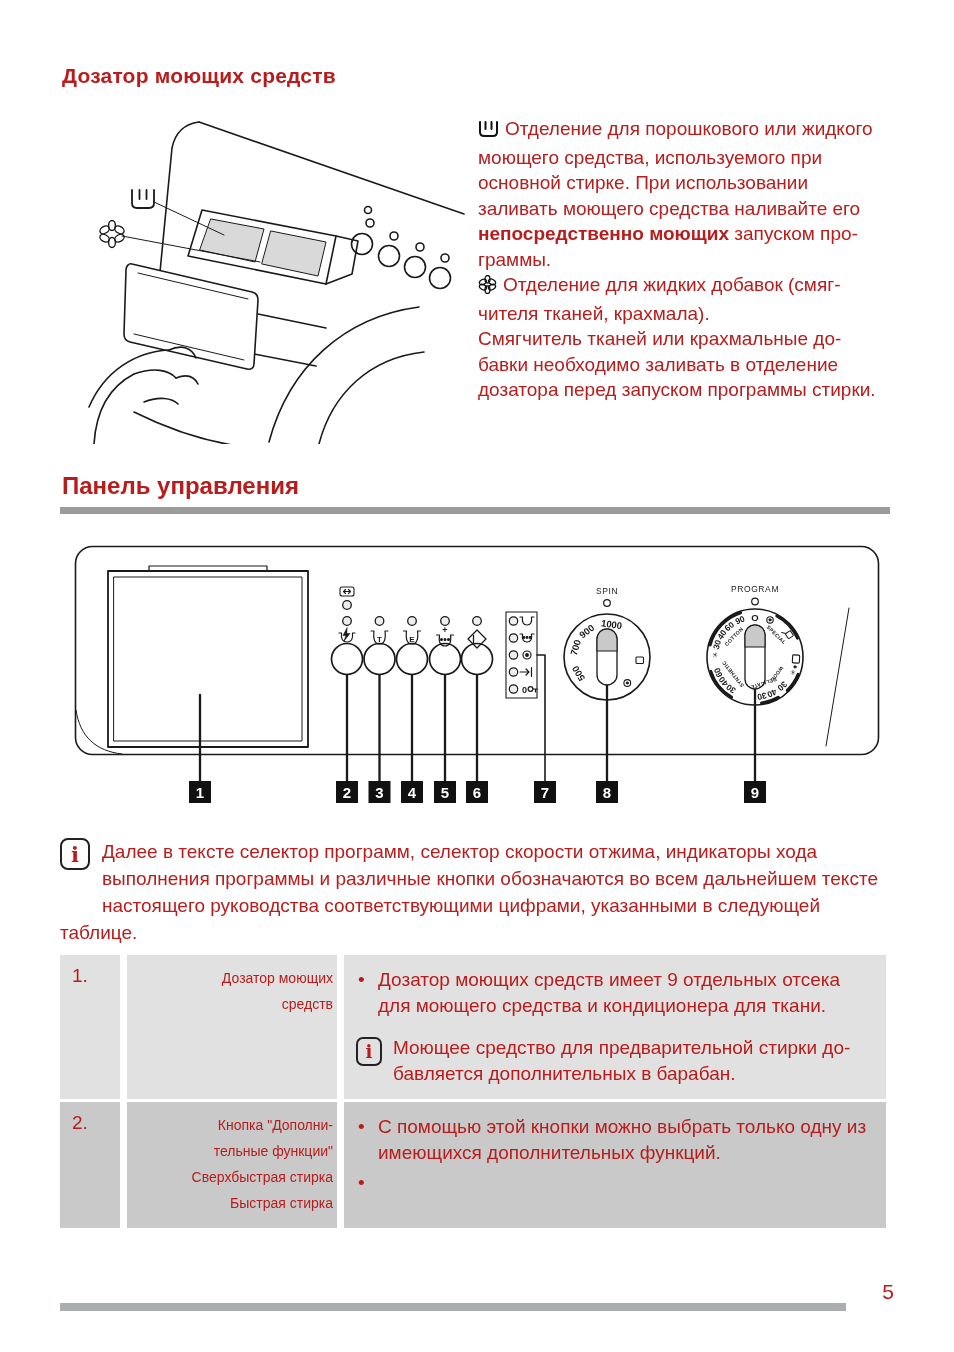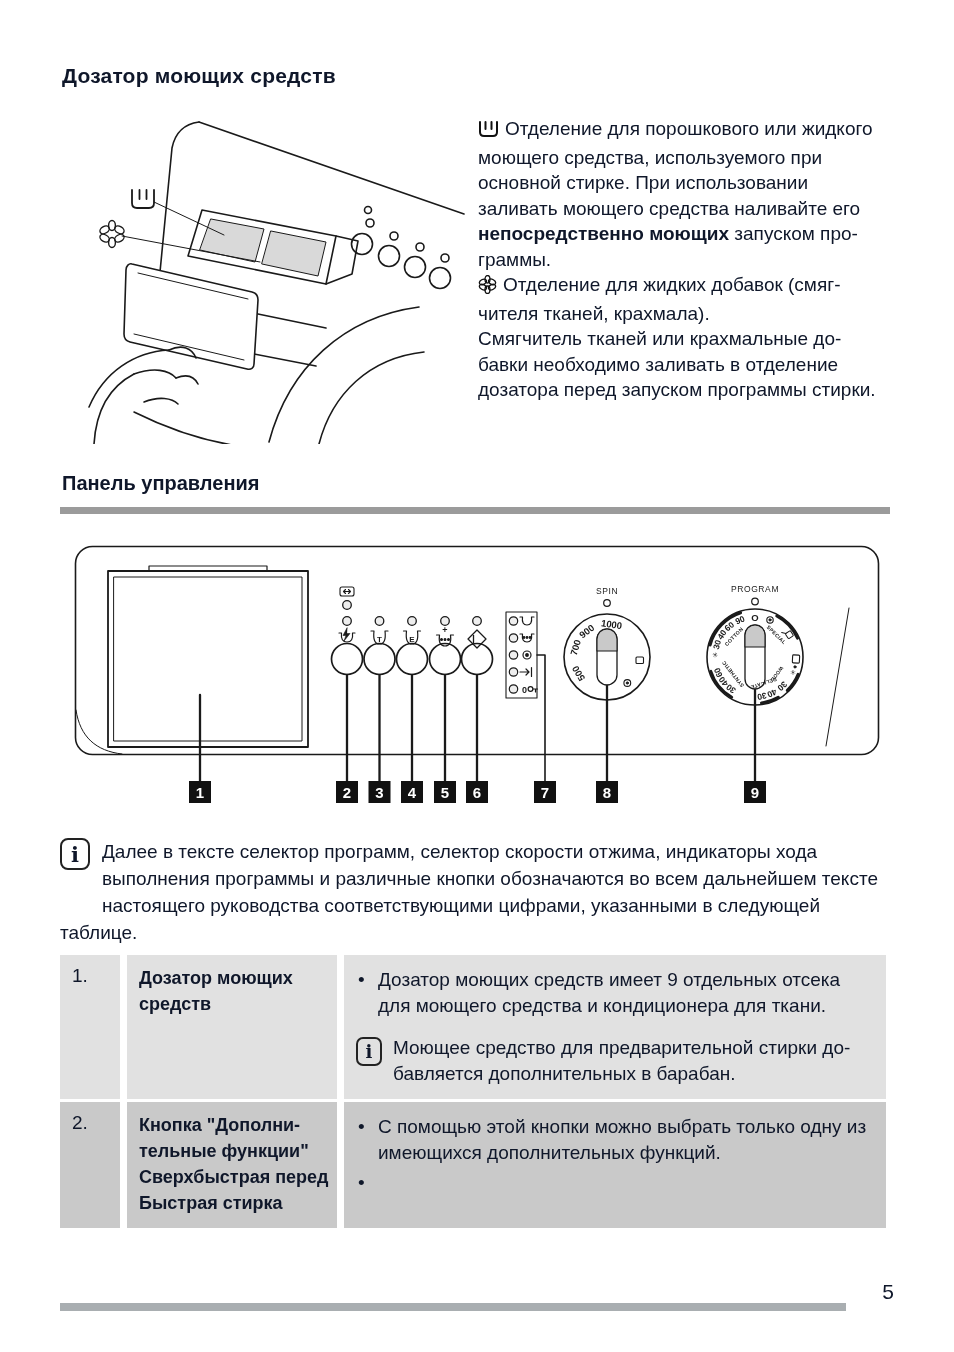--- a/index.html
+++ b/index.html
@@ -1,37 +1,37 @@
 <!DOCTYPE html>
 <html><head>
 <meta charset="utf-8">
 <style>
   html,body{margin:0;padding:0;background:#fff;}
   #page{position:relative;width:954px;height:1352px;background:#fff;overflow:hidden;
-        font-family:"Liberation Sans",sans-serif;color:#0f172a;}
+        font-family:"Liberation Sans",sans-serif;color:#b91c1c;}
   .h1{position:absolute;left:62px;top:64px;font-size:21px;font-weight:bold;letter-spacing:.2px;}
-  .h2{position:absolute;left:62px;top:472px;font-size:20px;font-weight:bold;}
+  .h2{position:absolute;left:62px;top:472px;font-size:24px;font-weight:bold;}
   .h2bar{position:absolute;left:60px;top:507px;width:830px;height:7px;background:#9b9b9b;}
   .illu{position:absolute;left:74px;top:112px;}
   .coltext{position:absolute;left:478px;top:116px;width:398px;font-size:19px;line-height:25.5px;}
   .coltext p{margin:0;}
   .inline-ic{display:inline-block;vertical-align:-3px;margin-right:6px;}
   .panelfig{position:absolute;left:60px;top:545px;}
   .note{position:absolute;left:60px;top:838px;width:822px;font-size:19px;line-height:27px;}
   .note-icon-f{float:left;width:42px;height:56px;}
   .iinfo{box-sizing:border-box;border:2.2px solid #222;border-radius:8px;width:30px;height:32px;
          display:flex;align-items:center;justify-content:center;
          font-family:"DejaVu Serif",serif;font-weight:bold;font-size:21px;line-height:1;}
   .tbl{position:absolute;left:60px;top:955px;width:826px;display:flex;flex-direction:column;gap:3px;}
   .trow{display:grid;grid-template-columns:60px 210px 1fr;column-gap:7px;}
   .trow>div{padding:10px 4px 12px 12px;}
   .r1>div{background:#e1e1e1;}
   .r2>div{background:#c9c9c9;}
   .cell-num{font-size:19px;}
-  .cell-name{font-size:18px;font-weight:bold;line-height:26px;}
+  .cell-name{font-size:14px;font-weight:normal;line-height:26px;text-align:right;}
   .cell-desc{font-size:19px;line-height:26px;padding-right:10px!important;}
   .bullet{display:flex;gap:10px;margin:2px 0 4px 2px;}
   .bullet .bg{flex:0 0 10px;}
   .tnote{display:flex;gap:11px;margin-top:16px;}
   .tnote .iinfo{flex:0 0 26px;width:26px;height:29px;font-size:18px;border-radius:7px;margin-top:2px;}
   .footbar{position:absolute;left:60px;top:1303px;width:786px;height:8px;background:#a9aeb1;}
   .pagenum{position:absolute;left:852px;top:1280px;width:42px;text-align:right;font-size:21px;}
   svg text{font-family:"Liberation Sans",sans-serif;}
 </style>
 </head>
@@ -348,21 +348,21 @@
           <span class="iinfo">i</span>
           <span>Моющее средство для предварительной стирки до­бавляется дополнительных в барабан.</span>
         </div>
       </div>
     </div>
     <div class="trow r2">
       <div class="cell-num">2.</div>
       <div class="cell-name">
         <div>Кнопка "Дополни-</div>
         <div>тельные функции"</div>
-        <div>Сверхбыстрая перед</div>
+        <div>Сверхбыстрая стирка</div>
         <div>Быстрая стирка</div>
       </div>
       <div class="cell-desc">
         <div class="bullet">
             <span class="bg">•</span>
             <span>С помощью этой кнопки можно выбрать только одну из имеющихся дополнительных функций.</span>
           </div>
         <div class="bullet">
             <span class="bg">•</span>
           </div>

